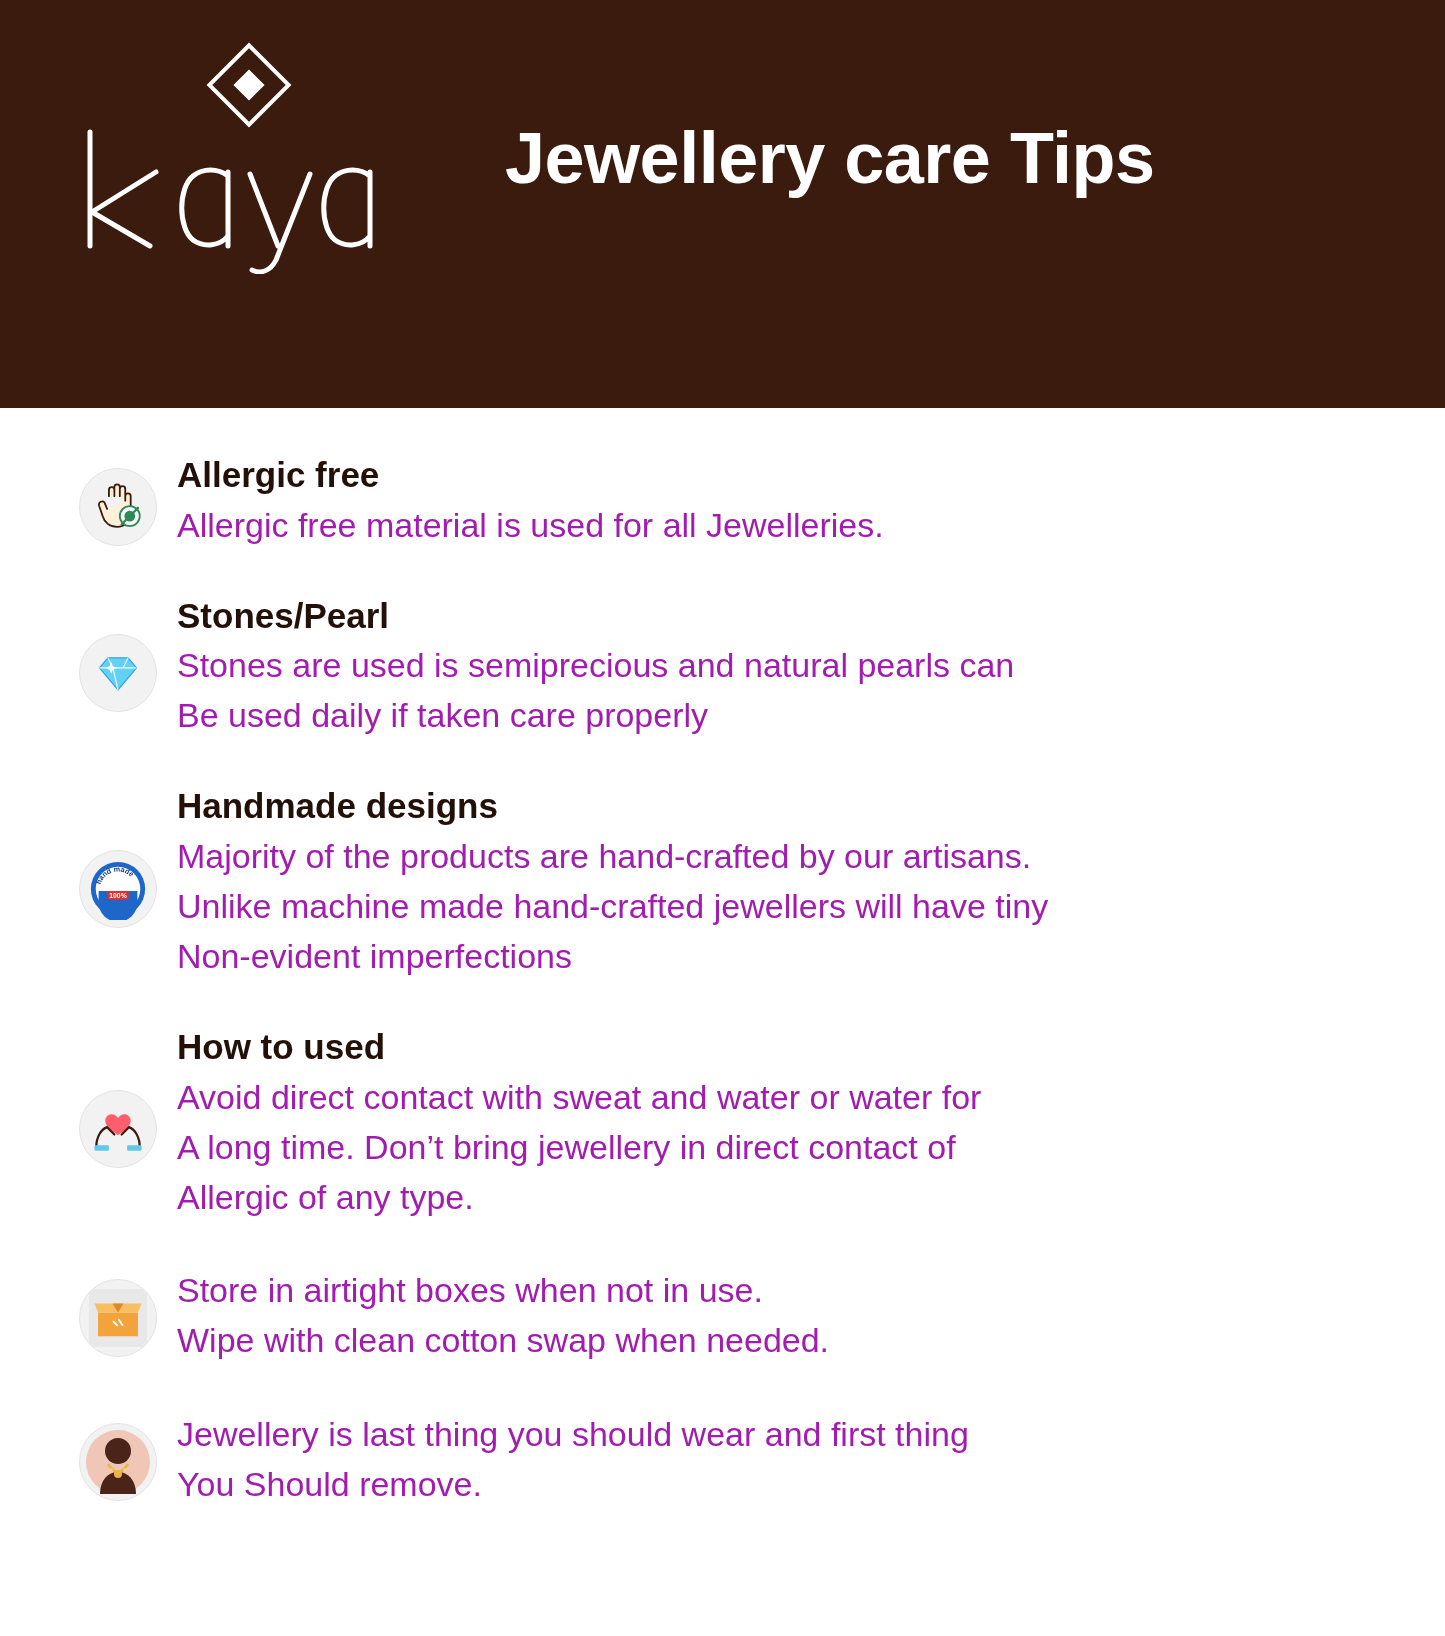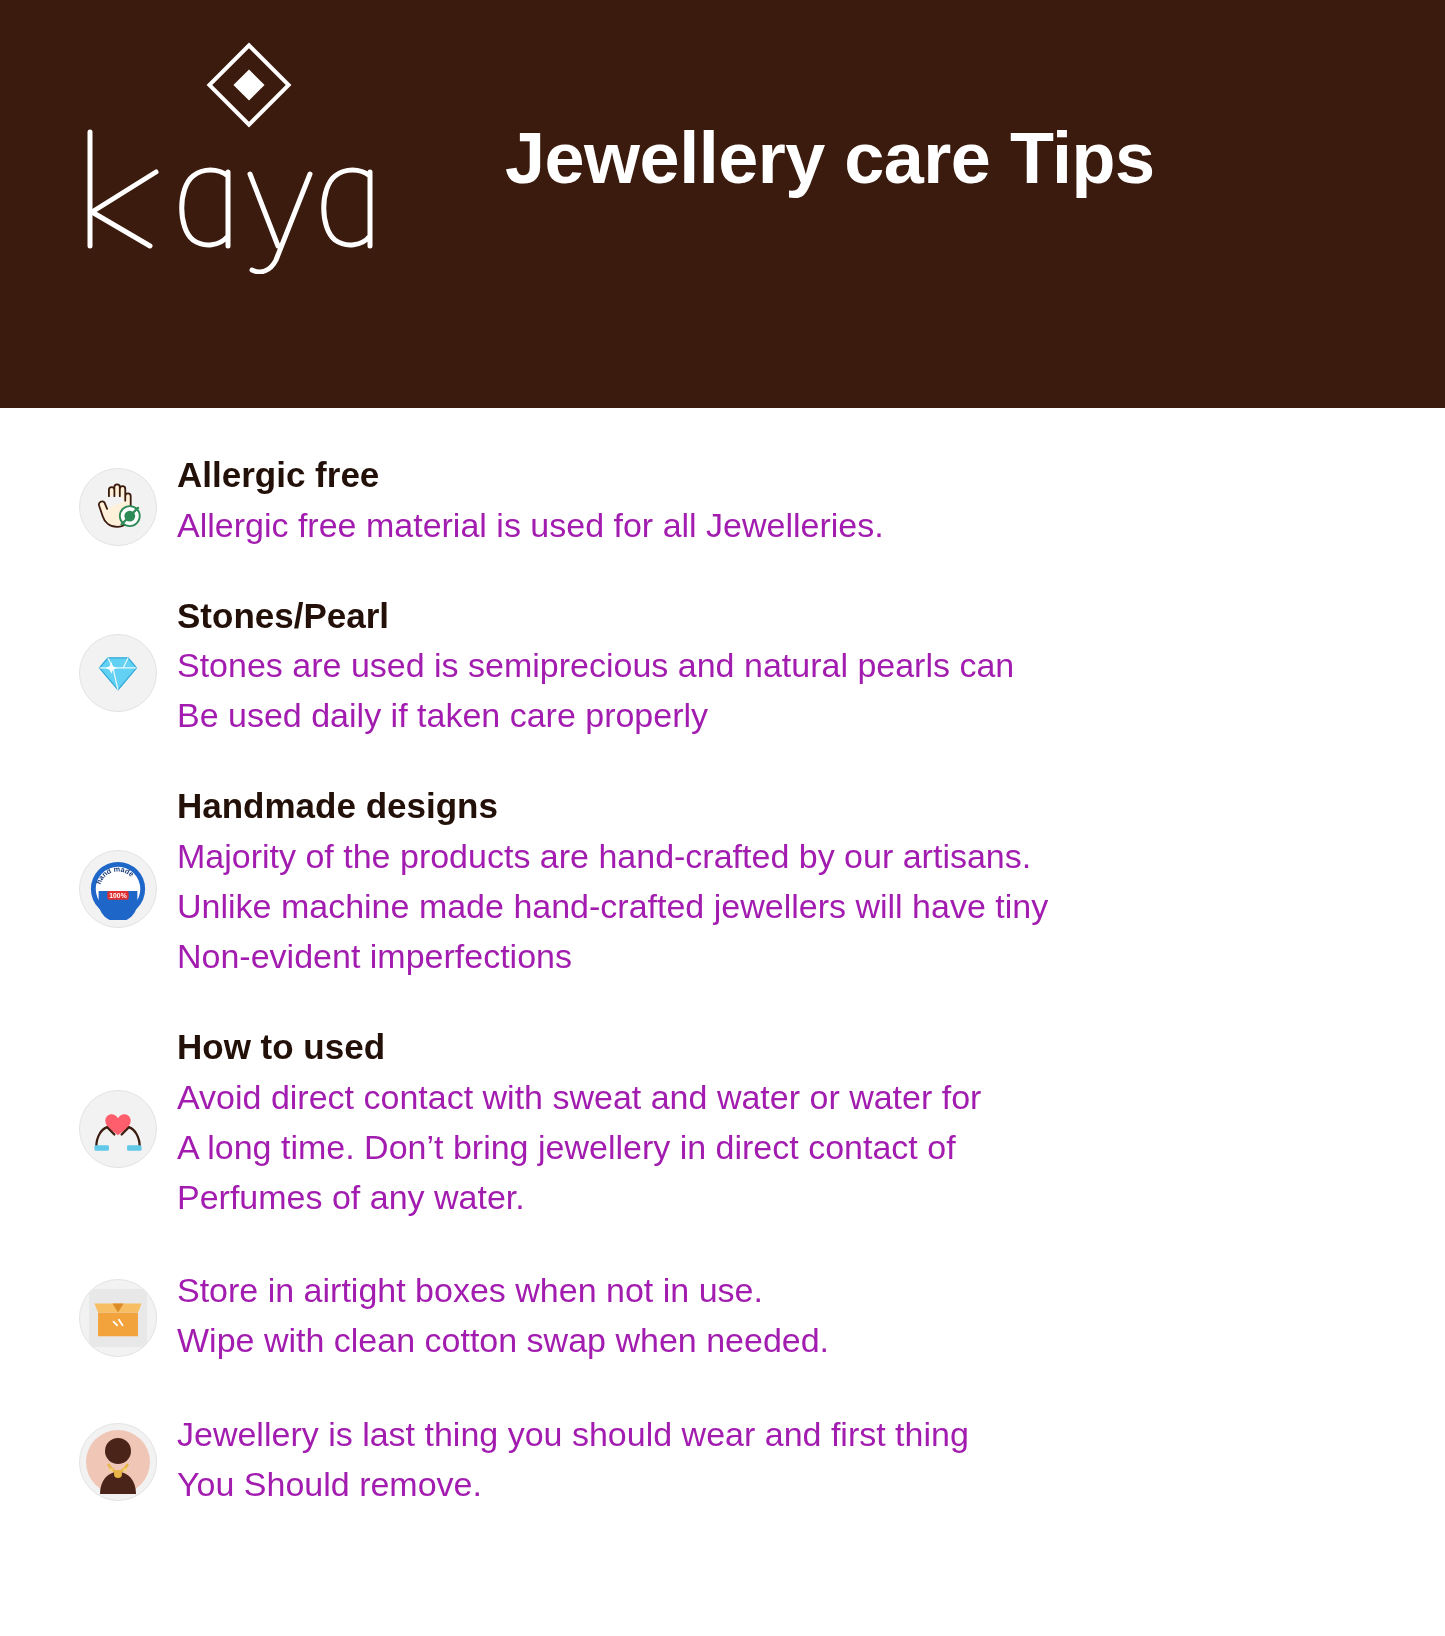--- a/index.html
+++ b/index.html
@@ -195,21 +195,21 @@
         <path d="M8 52 c0 -12 6 -20 12 -22 l8 8" fill="none" stroke="#3B1B0E" stroke-width="2.5" stroke-linecap="round"></path>
         <path d="M56 52 c0 -12 -6 -20 -12 -22 l-8 8" fill="none" stroke="#3B1B0E" stroke-width="2.5" stroke-linecap="round"></path>
         <rect x="6" y="50" width="16" height="6" rx="1.5" fill="#62C8E8"></rect>
         <rect x="42" y="50" width="16" height="6" rx="1.5" fill="#62C8E8"></rect>
       </svg>
     </div>
     <div class="tip-body">
       <p class="tip-title">How to used</p>
       <p class="tip-text">Avoid direct contact with sweat and water or water for
 A long time. Don’t bring jewellery in direct contact of
-Perfumes of any water.</p>
+Allergic of any type.</p>
     </div>
   </div>
 
   <div class="tip no-title tip-store">
     <div class="tip-icon">
       <svg viewBox="0 0 64 64" width="58" height="58">
         <rect x="0" y="0" width="64" height="64" fill="#E8E8E8"></rect>
         <path d="M10 26 h44 v26 h-44 z" fill="#F2A33C"></path>
         <path d="M6 16 h52 l-4 10 h-44 z" fill="#F7BE63"></path>
         <path d="M26 16 l6 10 l6 -10" fill="#DC8B26"></path>

